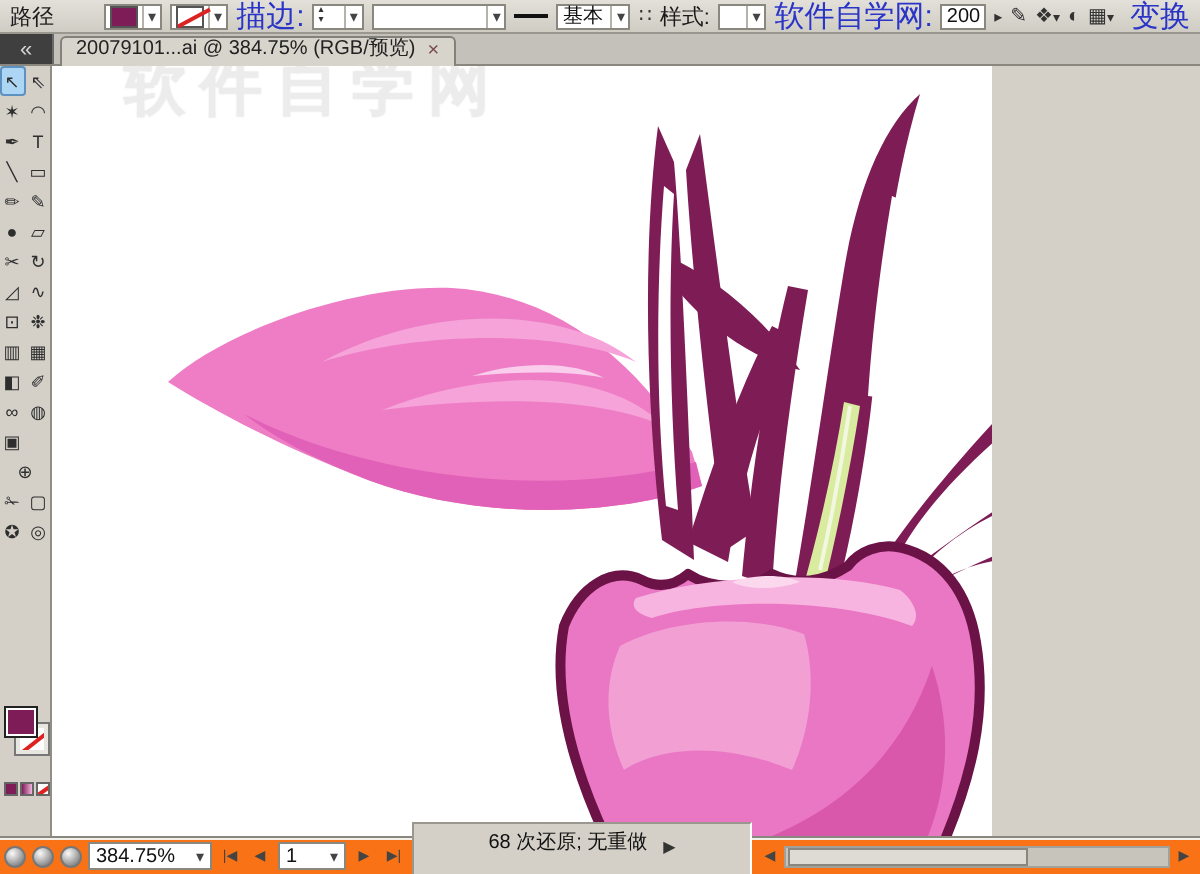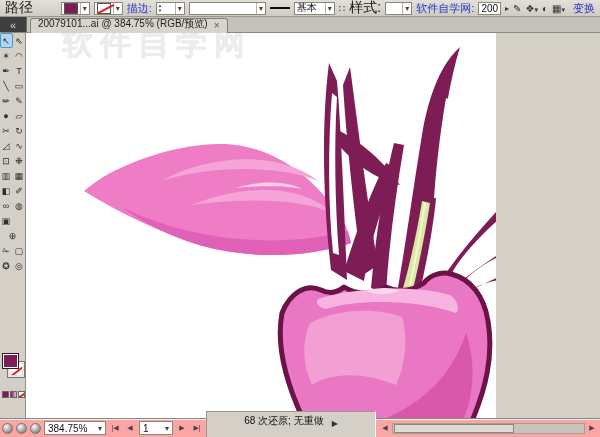--- a/index.html
+++ b/index.html
@@ -4,22 +4,22 @@
 <style>
   * { margin:0; padding:0; box-sizing:border-box; }
   body { font-family:"Liberation Sans", sans-serif; }
   .app { position:relative; width:600px; height:437px; background:#d4d0c8; overflow:hidden;
          font-size:11px; color:#111; }
 
   
   .control-bar { position:absolute; top:0; left:0; width:600px; height:17px;
     background:linear-gradient(#e3e0d9,#cfccc4); border-bottom:1px solid #9a978f;
     display:flex; align-items:center; gap:4px; padding:0 5px; white-space:nowrap; }
-  .cb-label { font-size:14px; color:#1a1a1a; }
-  .cb-link { font-size:11px; color:#2a35c8; }
+  .cb-label { font-size:11px; color:#1a1a1a; }
+  .cb-link { font-size:15px; color:#2a35c8; }
   .combo { background:#fff; border:1px solid #8a877f; height:13px; display:inline-flex;
     align-items:center; font-size:10px; padding:0 2px; gap:2px; }
   .combo .caret { color:#444; font-size:8px; border-left:1px solid #b5b2aa; padding-left:2px; line-height:11px;}
   .swatch { width:14px; height:11px; border:1px solid #555; display:inline-block; }
   .swatch.none { background:#fff; position:relative; }
   .swatch.none::after { content:""; position:absolute; left:-1px; top:4px; width:18px; height:2px;
     background:#d22; transform:rotate(-28deg); }
   .spin { display:inline-flex; flex-direction:column; font-size:5px; line-height:5px; color:#333; }
   .line-preview { display:inline-block; width:26px; height:2px; background:#111; }
   .cb-icon { font-size:10px; color:#333; }
@@ -58,21 +58,21 @@
 
   
   .canvas { position:absolute; top:33px; left:26px; width:470px; height:385px; background:#fff; overflow:hidden; }
   .watermark { position:absolute; top:-5px; left:36px; color:#ececec; text-shadow:0 0 1px #e0e0e0; }
   .watermark .wm1 { font-size:31px; font-weight:bold; letter-spacing:7px; line-height:32px; }
   .watermark .wm2 { font-size:13px; font-weight:bold; letter-spacing:3.5px; line-height:14px; color:#e6e6e6; }
   .art { position:absolute; top:0; left:0; }
 
   
   .status-bar { position:absolute; top:418px; left:0; width:600px; height:19px;
-    background:#fca5a5; border-top:1px solid #8a877f; box-shadow:inset 0 1px 0 #f2f0ea;
+    background:#f97316; border-top:1px solid #8a877f; box-shadow:inset 0 1px 0 #f2f0ea;
     display:flex; align-items:center; gap:3px; padding:0 2px; font-size:10px; }
   .orb { width:11px; height:11px; border-radius:50%;
     background:radial-gradient(circle at 35% 30%, #fafafa, #8f8f8f 70%, #5c5c5c); border:1px solid #777; }
   .sb-combo { background:#fff; border:1px solid #8a877f; height:14px; display:inline-flex;
     align-items:center; padding:0 3px; gap:3px; font-size:10px; }
   .sb-btn { width:12px; height:13px; display:flex; align-items:center; justify-content:center;
     font-size:7px; color:#444; }
   .status-box { height:14px; border:1px solid #9a978f; border-right-color:#fff; border-bottom-color:#fff;
     background:#d4d0c8; display:flex; align-items:flex-end; padding:16px 6px; gap:8px; width:170px;
     justify-content:center; }

